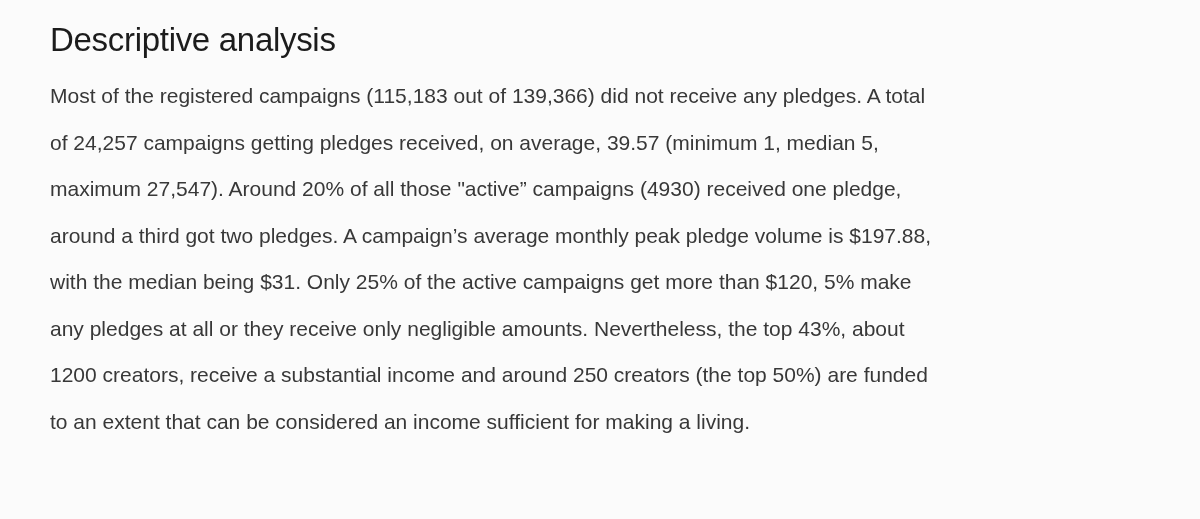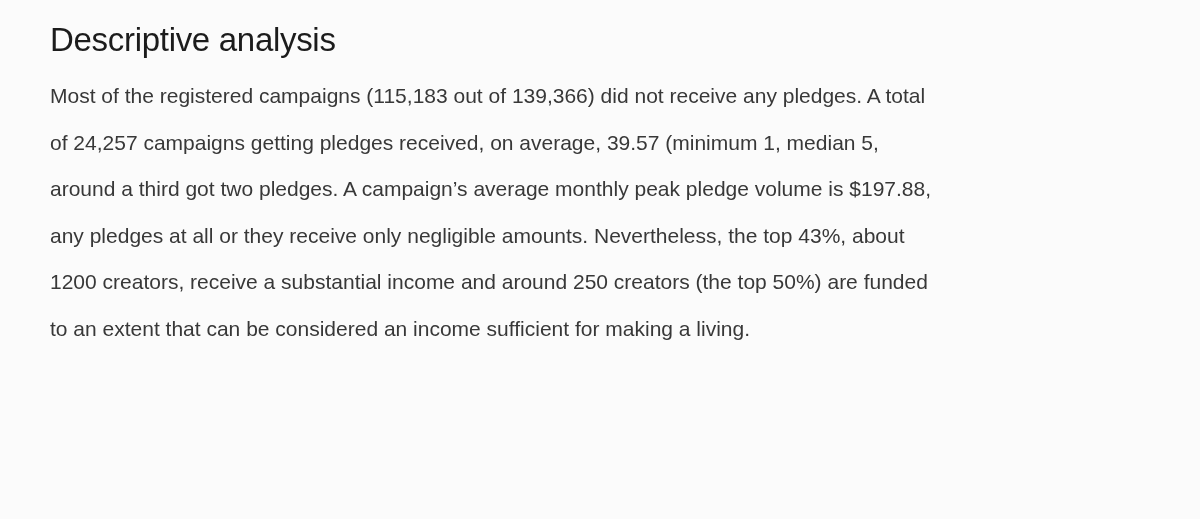--- a/index.html
+++ b/index.html
@@ -37,18 +37,20 @@
   }
 </style>
 </head>
 <body>
 
 <main class="article">
   <h1>Descriptive analysis</h1>
   <p class="body-text">
     <span class="line">Most of the registered campaigns (115,183 out of 139,366) did not receive any pledges. A total</span>
     <span class="line">of 24,257 campaigns getting pledges received, on average, 39.57 (minimum 1, median 5,</span>
+    <span class="line">maximum 27,547). Around 20% of all those "active” campaigns (4930) received one pledge,</span>
     <span class="line">around a third got two pledges. A campaign’s average monthly peak pledge volume is $197.88,</span>
+    <span class="line">with the median being $31. Only 25% of the active campaigns get more than $120, 5% make</span>
     <span class="line">any pledges at all or they receive only negligible amounts. Nevertheless, the top 43%, about</span>
     <span class="line">1200 creators, receive a substantial income and around 250 creators (the top 50%) are funded</span>
     <span class="line">to an extent that can be considered an income sufficient for making a living.</span>
   </p>
 </main>
 
 </body></html>

